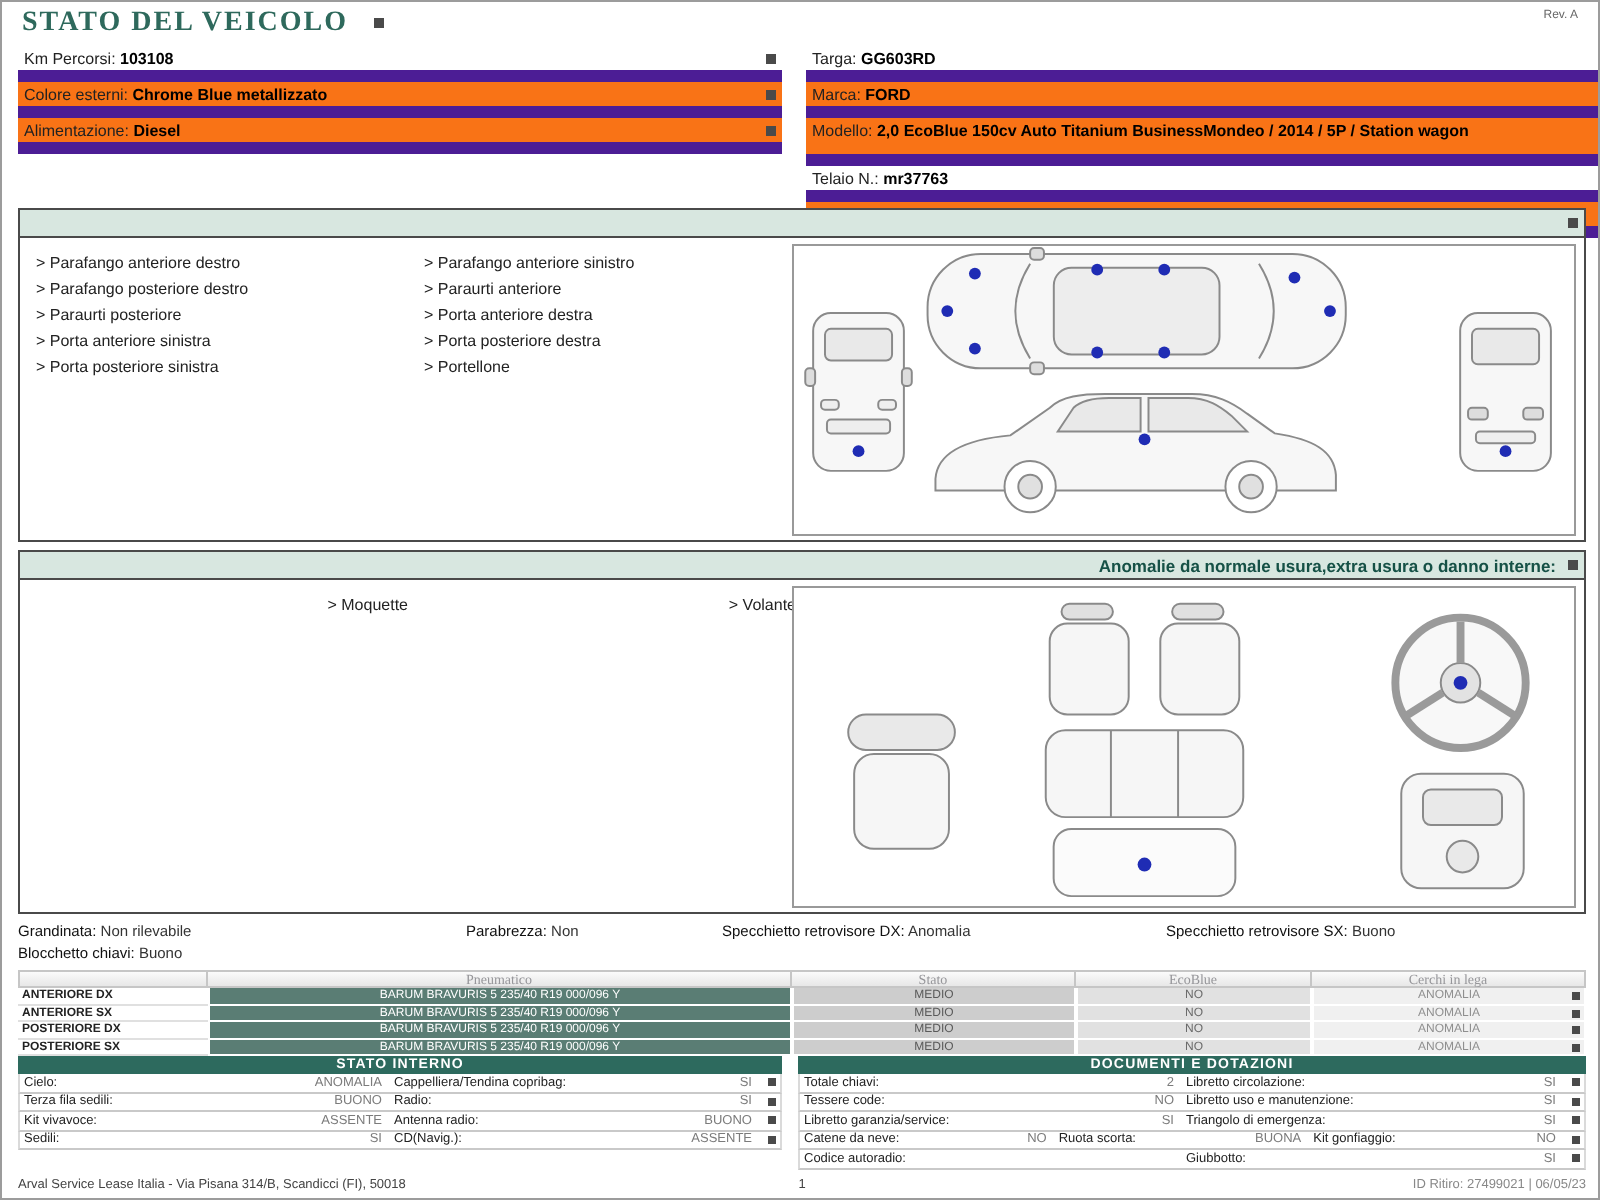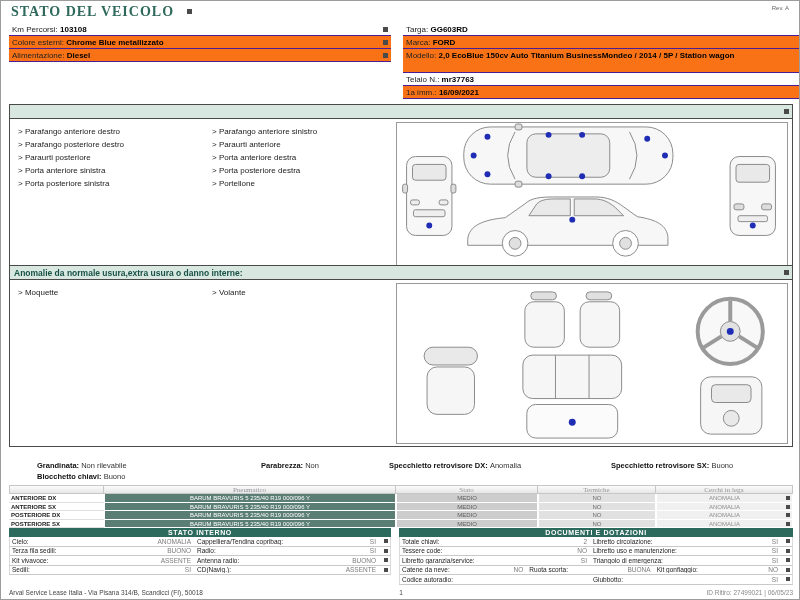--- a/index.html
+++ b/index.html
@@ -11,43 +11,43 @@
   .title-ic{position:absolute;left:186px;top:8px;}
   .rev{position:absolute;top:4px;right:10px;font-size:6px;color:#666;}
 
   .sq-icon{display:inline-block;width:5px;height:5px;background:#4a4a4a;}
   .sq-icon.abs{position:absolute;right:3px;top:4px;}
   .sq-icon.sm{width:4px;height:4px;flex:none;margin-left:2px;}
 
   .info-col{position:absolute;top:22px;}
   #info-left{left:8px;width:382px;}
   #info-right{left:402px;width:446px;}
-  .info-row{position:relative;min-height:13px;border-bottom:1px solid #4c1d95;padding:2px 14px 1px 3px;font-size:8px;background:#fff;}
+  .info-row{position:relative;min-height:13px;border-bottom:6px solid #4c1d95;padding:2px 14px 1px 3px;font-size:8px;background:#fff;}
   .info-row.tint{background:#f97316;}
   .info-row.big{min-height:24px;}
   .info-row .sq-icon{position:absolute;right:3px;top:4px;}
   .i-label{color:#222;}
   .i-value{font-weight:bold;color:#000;}
 
   .box{position:absolute;left:8px;width:784px;border:1px solid #4a4a4a;background:#fff;}
   #ext-box{top:103px;height:167px;}
-  #int-box{top:264px;height:182px;}
+  #int-box{top:274px;height:182px;text-align:right;}
   .box-header{height:14px;background:#d8e7e0;border-bottom:1px solid #4a4a4a;font-size:8.5px;font-weight:bold;color:#165146;padding:2px 14px 0 4px;position:relative;}
   .anom-cols{position:absolute;left:8px;top:20px;width:380px;display:flex;gap:8px;}
   .anom-col{width:186px;}
   .anom-item{font-size:8px;color:#222;line-height:13px;white-space:nowrap;}
   .diagram-panel{position:absolute;right:4px;top:17px;width:392px;border:1px solid #999;background:#fff;}
   #ext-box .diagram-panel{height:146px;}
   #int-box .diagram-panel{height:161px;}
   .diagram-panel svg{display:block;width:100%;height:100%;}
 
   .summary{position:absolute;left:8px;top:460px;width:784px;}
   .sum-line{position:relative;height:11px;}
   .sum-item{position:absolute;top:0;font-size:7.5px;white-space:nowrap;}
-  .s-label{font-weight:bold;color:#111;margin-left:28px;}
+  .s-label{font-weight:normal;color:#111;}
   .s-value{color:#333;}
 
   .tires{position:absolute;left:8px;top:484px;width:784px;}
   .t-row{display:grid;grid-template-columns:95px 292px 142px 118px 137px;width:784px;}
   .t-row.thead .th{height:9px;line-height:9px;background:linear-gradient(#fbfbfb,#e7e7e7);border:1px solid #c6c6c6;border-left:none;color:#96969a;font-family:"Liberation Serif",serif;font-size:7px;text-align:center;}
   .t-row.thead .th:first-child{border-left:1px solid #c6c6c6;}
   .t-row.data > div{height:8.5px;line-height:8.5px;font-size:6px;overflow:hidden;}
   .c-pos{background:#fff;border-bottom:1px solid #e0e0e0;font-weight:bold;color:#222;padding-left:2px;}
   .c-tire{background:#5a7d74;color:#fff;text-align:center;border:1px solid #fff;border-top:none;}
   .c-stato{background:#cdcdcd;color:#5a5a5a;text-align:center;border:1px solid #fff;border-top:none;}
@@ -229,21 +229,21 @@
     <div class="sum-line" id="sum-line2">
         <span class="sum-item" style="left: 0px; text-align: right;"><span class="s-label">Blocchetto chiavi: </span><span class="s-value">Buono</span></span>
       </div>
   </div>
 
   <div class="tires">
     <div class="t-row thead">
       <div class="th"></div>
       <div class="th">Pneumatico</div>
       <div class="th">Stato</div>
-      <div class="th">Termiche</div>
+      <div class="th">EcoBlue</div>
       <div class="th">Cerchi in lega</div>
     </div>
     <div id="tire-body">
         <div class="t-row data">
           <div class="c-pos">ANTERIORE DX</div>
           <div class="c-tire">BARUM BRAVURIS 5 235/40 R19 000/096 Y</div>
           <div class="c-stato">MEDIO</div>
           <div class="c-term">NO</div>
           <div class="c-cerchi"><span>ANOMALIA</span><span class="sq-icon sm"></span></div>
         </div>

